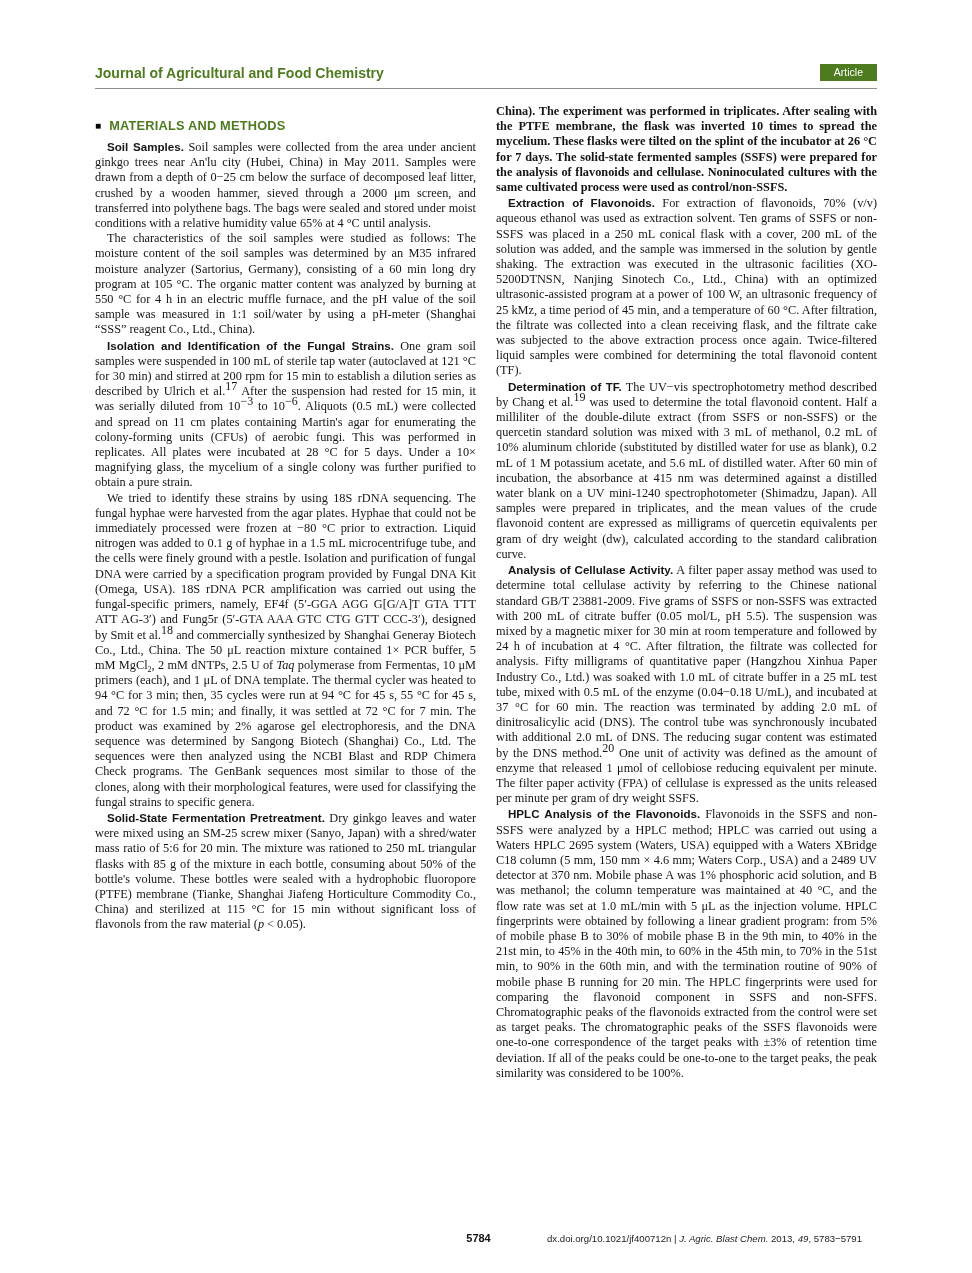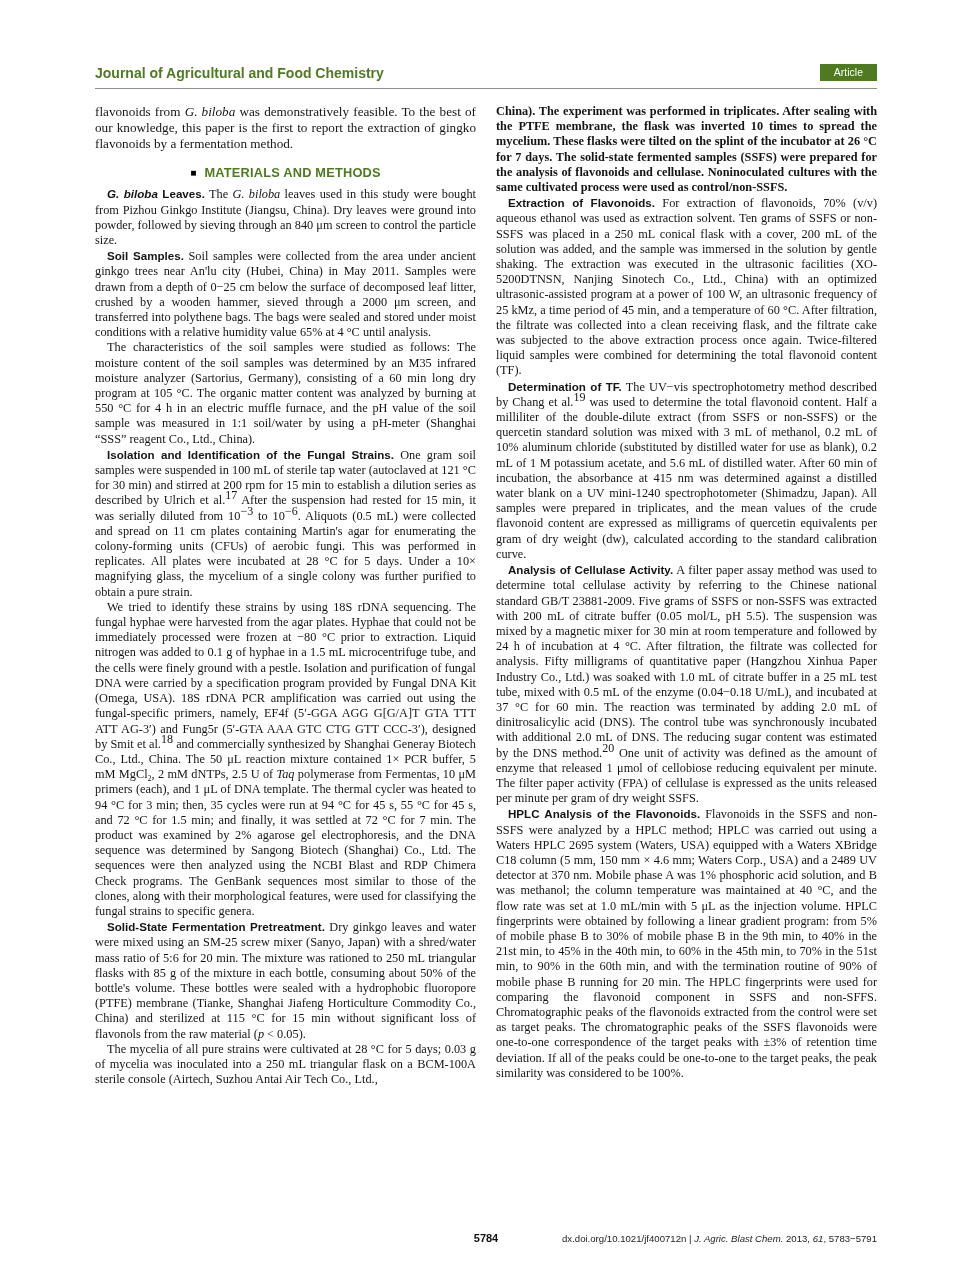--- a/index.html
+++ b/index.html
@@ -42,39 +42,39 @@
   .columns { display: flex; gap: 20px; margin-top: 15px; }
   .col { width: 381px; text-align: justify; }
   .intro { font-size: 13.2px; line-height: 15.8px; margin: 0 0 2px 0; }
   .section-heading {
     margin: 14px 0 6px 0;
     font-family: "Liberation Sans", sans-serif;
     font-size: 12.8px;
     font-weight: bold;
     color: var(--accent, #4e7b1f);
     letter-spacing: 0.2px;
-    text-align: center;
+    text-align: left;
   }
   .bullet { color: #000000; font-size: 10px; margin-right: 8px; position: relative; top: -1px; }
   .body-para {
     font-size: 12.3px;
     line-height: 15.2px;
     margin: 0;
     text-indent: 12px;
   }
   .body-para.noindent { text-indent: 0; font-weight: bold; }
   .run-in {
     font-family: "Liberation Sans", sans-serif;
     font-size: 11.6px;
   }
   sup { font-size: 12px; line-height: 0; }
   sub { font-size: 8px; line-height: 0; }
   .footer {
     position: absolute;
-    left: 95px; right: 95px; bottom: 26px;
+    left: 95px; right: 110px; bottom: 26px;
     height: 15px;
   }
   .page-number {
     position: absolute;
     left: 50%;
     transform: translateX(-50%);
     font-family: "Liberation Sans", sans-serif;
     font-weight: bold;
     font-size: 11px;
     color: #111111;
@@ -93,41 +93,38 @@
 
 <div class="page">
 
   <div class="header-row">
     <span class="journal-name">Journal of Agricultural and Food Chemistry</span>
     <span class="article-badge">Article</span>
   </div>
 
   <div class="columns">
     <div class="col">
-      <p class="intro">flavonoids from <i>G. biloba</i> was demonstratively feasible. To the best of our knowledge, this paper is the first to report the extraction of gingko flavonoids by a fermentation method.</p>
       <h2 class="section-heading"><span class="bullet">■</span><span>MATERIALS AND METHODS</span></h2>
       <div>
-          <p class="body-para"><b class="run-in"><i>G. biloba</i> Leaves.</b> The <i>G. biloba</i> leaves used in this study were bought from Pizhou Ginkgo Institute (Jiangsu, China). Dry leaves were ground into powder, followed by sieving through an 840 μm screen to control the particle size.</p>
           <p class="body-para"><b class="run-in">Soil Samples.</b> Soil samples were collected from the area under ancient ginkgo trees near An'lu city (Hubei, China) in May 2011. Samples were drawn from a depth of 0−25 cm below the surface of decomposed leaf litter, crushed by a wooden hammer, sieved through a 2000 μm screen, and transferred into polythene bags. The bags were sealed and stored under moist conditions with a relative humidity value 65% at 4 °C until analysis.</p>
           <p class="body-para">The characteristics of the soil samples were studied as follows: The moisture content of the soil samples was determined by an M35 infrared moisture analyzer (Sartorius, Germany), consisting of a 60 min long dry program at 105 °C. The organic matter content was analyzed by burning at 550 °C for 4 h in an electric muffle furnace, and the pH value of the soil sample was measured in 1:1 soil/water by using a pH-meter (Shanghai “SSS” reagent Co., Ltd., China).</p>
           <p class="body-para"><b class="run-in">Isolation and Identification of the Fungal Strains.</b> One gram soil samples were suspended in 100 mL of sterile tap water (autoclaved at 121 °C for 30 min) and stirred at 200 rpm for 15 min to establish a dilution series as described by Ulrich et al.<sup>17</sup> After the suspension had rested for 15 min, it was serially diluted from 10<sup>−3</sup> to 10<sup>−6</sup>. Aliquots (0.5 mL) were collected and spread on 11 cm plates containing Martin's agar for enumerating the colony-forming units (CFUs) of aerobic fungi. This was performed in replicates. All plates were incubated at 28 °C for 5 days. Under a 10× magnifying glass, the mycelium of a single colony was further purified to obtain a pure strain.</p>
           <p class="body-para">We tried to identify these strains by using 18S rDNA sequencing. The fungal hyphae were harvested from the agar plates. Hyphae that could not be immediately processed were frozen at −80 °C prior to extraction. Liquid nitrogen was added to 0.1 g of hyphae in a 1.5 mL microcentrifuge tube, and the cells were finely ground with a pestle. Isolation and purification of fungal DNA were carried by a specification program provided by Fungal DNA Kit (Omega, USA). 18S rDNA PCR amplification was carried out using the fungal-specific primers, namely, EF4f (5′-GGA AGG G[G/A]T GTA TTT ATT AG-3′) and Fung5r (5′-GTA AAA GTC CTG GTT CCC-3′), designed by Smit et al.<sup>18</sup> and commercially synthesized by Shanghai Generay Biotech Co., Ltd., China. The 50 μL reaction mixture contained 1× PCR buffer, 5 mM MgCl<sub>2</sub>, 2 mM dNTPs, 2.5 U of <i>Taq</i> polymerase from Fermentas, 10 μM primers (each), and 1 μL of DNA template. The thermal cycler was heated to 94 °C for 3 min; then, 35 cycles were run at 94 °C for 45 s, 55 °C for 45 s, and 72 °C for 1.5 min; and finally, it was settled at 72 °C for 7 min. The product was examined by 2% agarose gel electrophoresis, and the DNA sequence was determined by Sangong Biotech (Shanghai) Co., Ltd. The sequences were then analyzed using the NCBI Blast and RDP Chimera Check programs. The GenBank sequences most similar to those of the clones, along with their morphological features, were used for classifying the fungal strains to specific genera.</p>
           <p class="body-para"><b class="run-in">Solid-State Fermentation Pretreatment.</b> Dry ginkgo leaves and water were mixed using an SM-25 screw mixer (Sanyo, Japan) with a shred/water mass ratio of 5:6 for 20 min. The mixture was rationed to 250 mL triangular flasks with 85 g of the mixture in each bottle, consuming about 50% of the bottle's volume. These bottles were sealed with a hydrophobic fluoropore (PTFE) membrane (Tianke, Shanghai Jiafeng Horticulture Commodity Co., China) and sterilized at 115 °C for 15 min without significant loss of flavonols from the raw material (<i>p</i> &lt; 0.05).</p>
-          <p class="body-para">The mycelia of all pure strains were cultivated at 28 °C for 5 days; 0.03 g of mycelia was inoculated into a 250 mL triangular flask on a BCM-100A sterile console (Airtech, Suzhou Antai Air Tech Co., Ltd.,</p>
         </div>
     </div>
     <div class="col">
       <div>
           <p class="body-para noindent">China). The experiment was performed in triplicates. After sealing with the PTFE membrane, the flask was inverted 10 times to spread the mycelium. These flasks were tilted on the splint of the incubator at 26 °C for 7 days. The solid-state fermented samples (SSFS) were prepared for the analysis of flavonoids and cellulase. Noninoculated cultures with the same cultivated process were used as control/non-SSFS.</p>
           <p class="body-para"><b class="run-in">Extraction of Flavonoids.</b> For extraction of flavonoids, 70% (v/v) aqueous ethanol was used as extraction solvent. Ten grams of SSFS or non-SSFS was placed in a 250 mL conical flask with a cover, 200 mL of the solution was added, and the sample was immersed in the solution by gentle shaking. The extraction was executed in the ultrasonic facilities (XO-5200DTNSN, Nanjing Sinotech Co., Ltd., China) with an optimized ultrasonic-assisted program at a power of 100 W, an ultrasonic frequency of 25 kMz, a time period of 45 min, and a temperature of 60 °C. After filtration, the filtrate was collected into a clean receiving flask, and the filtrate cake was subjected to the above extraction process once again. Twice-filtered liquid samples were combined for determining the total flavonoid content (TF).</p>
           <p class="body-para"><b class="run-in">Determination of TF.</b> The UV−vis spectrophotometry method described by Chang et al.<sup>19</sup> was used to determine the total flavonoid content. Half a milliliter of the double-dilute extract (from SSFS or non-SSFS) or the quercetin standard solution was mixed with 3 mL of methanol, 0.2 mL of 10% aluminum chloride (substituted by distilled water for use as blank), 0.2 mL of 1 M potassium acetate, and 5.6 mL of distilled water. After 60 min of incubation, the absorbance at 415 nm was determined against a distilled water blank on a UV mini-1240 spectrophotometer (Shimadzu, Japan). All samples were prepared in triplicates, and the mean values of the crude flavonoid content are expressed as milligrams of quercetin equivalents per gram of dry weight (dw), calculated according to the standard calibration curve.</p>
           <p class="body-para"><b class="run-in">Analysis of Cellulase Activity.</b> A filter paper assay method was used to determine total cellulase activity by referring to the Chinese national standard GB/T 23881-2009. Five grams of SSFS or non-SSFS was extracted with 200 mL of citrate buffer (0.05 mol/L, pH 5.5). The suspension was mixed by a magnetic mixer for 30 min at room temperature and followed by 24 h of incubation at 4 °C. After filtration, the filtrate was collected for analysis. Fifty milligrams of quantitative paper (Hangzhou Xinhua Paper Industry Co., Ltd.) was soaked with 1.0 mL of citrate buffer in a 25 mL test tube, mixed with 0.5 mL of the enzyme (0.04−0.18 U/mL), and incubated at 37 °C for 60 min. The reaction was terminated by adding 2.0 mL of dinitrosalicylic acid (DNS). The control tube was synchronously incubated with additional 2.0 mL of DNS. The reducing sugar content was estimated by the DNS method.<sup>20</sup> One unit of activity was defined as the amount of enzyme that released 1 μmol of cellobiose reducing equivalent per minute. The filter paper activity (FPA) of cellulase is expressed as the units released per minute per gram of dry weight SSFS.</p>
           <p class="body-para"><b class="run-in">HPLC Analysis of the Flavonoids.</b> Flavonoids in the SSFS and non-SSFS were analyzed by a HPLC method; HPLC was carried out using a Waters HPLC 2695 system (Waters, USA) equipped with a Waters XBridge C18 column (5 mm, 150 mm × 4.6 mm; Waters Corp., USA) and a 2489 UV detector at 370 nm. Mobile phase A was 1% phosphoric acid solution, and B was methanol; the column temperature was maintained at 40 °C, and the flow rate was set at 1.0 mL/min with 5 μL as the injection volume. HPLC fingerprints were obtained by following a linear gradient program: from 5% of mobile phase B to 30% of mobile phase B in the 9th min, to 40% in the 21st min, to 45% in the 40th min, to 60% in the 45th min, to 70% in the 51st min, to 90% in the 60th min, and with the termination routine of 90% of mobile phase B running for 20 min. The HPLC fingerprints were used for comparing the flavonoid component in SSFS and non-SFFS. Chromatographic peaks of the flavonoids extracted from the control were set as target peaks. The chromatographic peaks of the SSFS flavonoids were one-to-one correspondence of the target peaks with ±3% of retention time deviation. If all of the peaks could be one-to-one to the target peaks, the peak similarity was considered to be 100%.</p>
         </div>
     </div>
   </div>
 
   <div class="footer">
     <span class="page-number">5784</span>
-    <span class="citation">dx.doi.org/10.1021/jf400712n | <i>J. Agric. Blast Chem.</i> 2013, <i>61</i>, 5783−5791</span>
+    <span class="citation">dx.doi.org/10.1021/jf400712n | <i>J. Agric. Blast Chem.</i> 2013, <i>49</i>, 5783−5791</span>
   </div>
 
 </div>
 
 </body></html>

